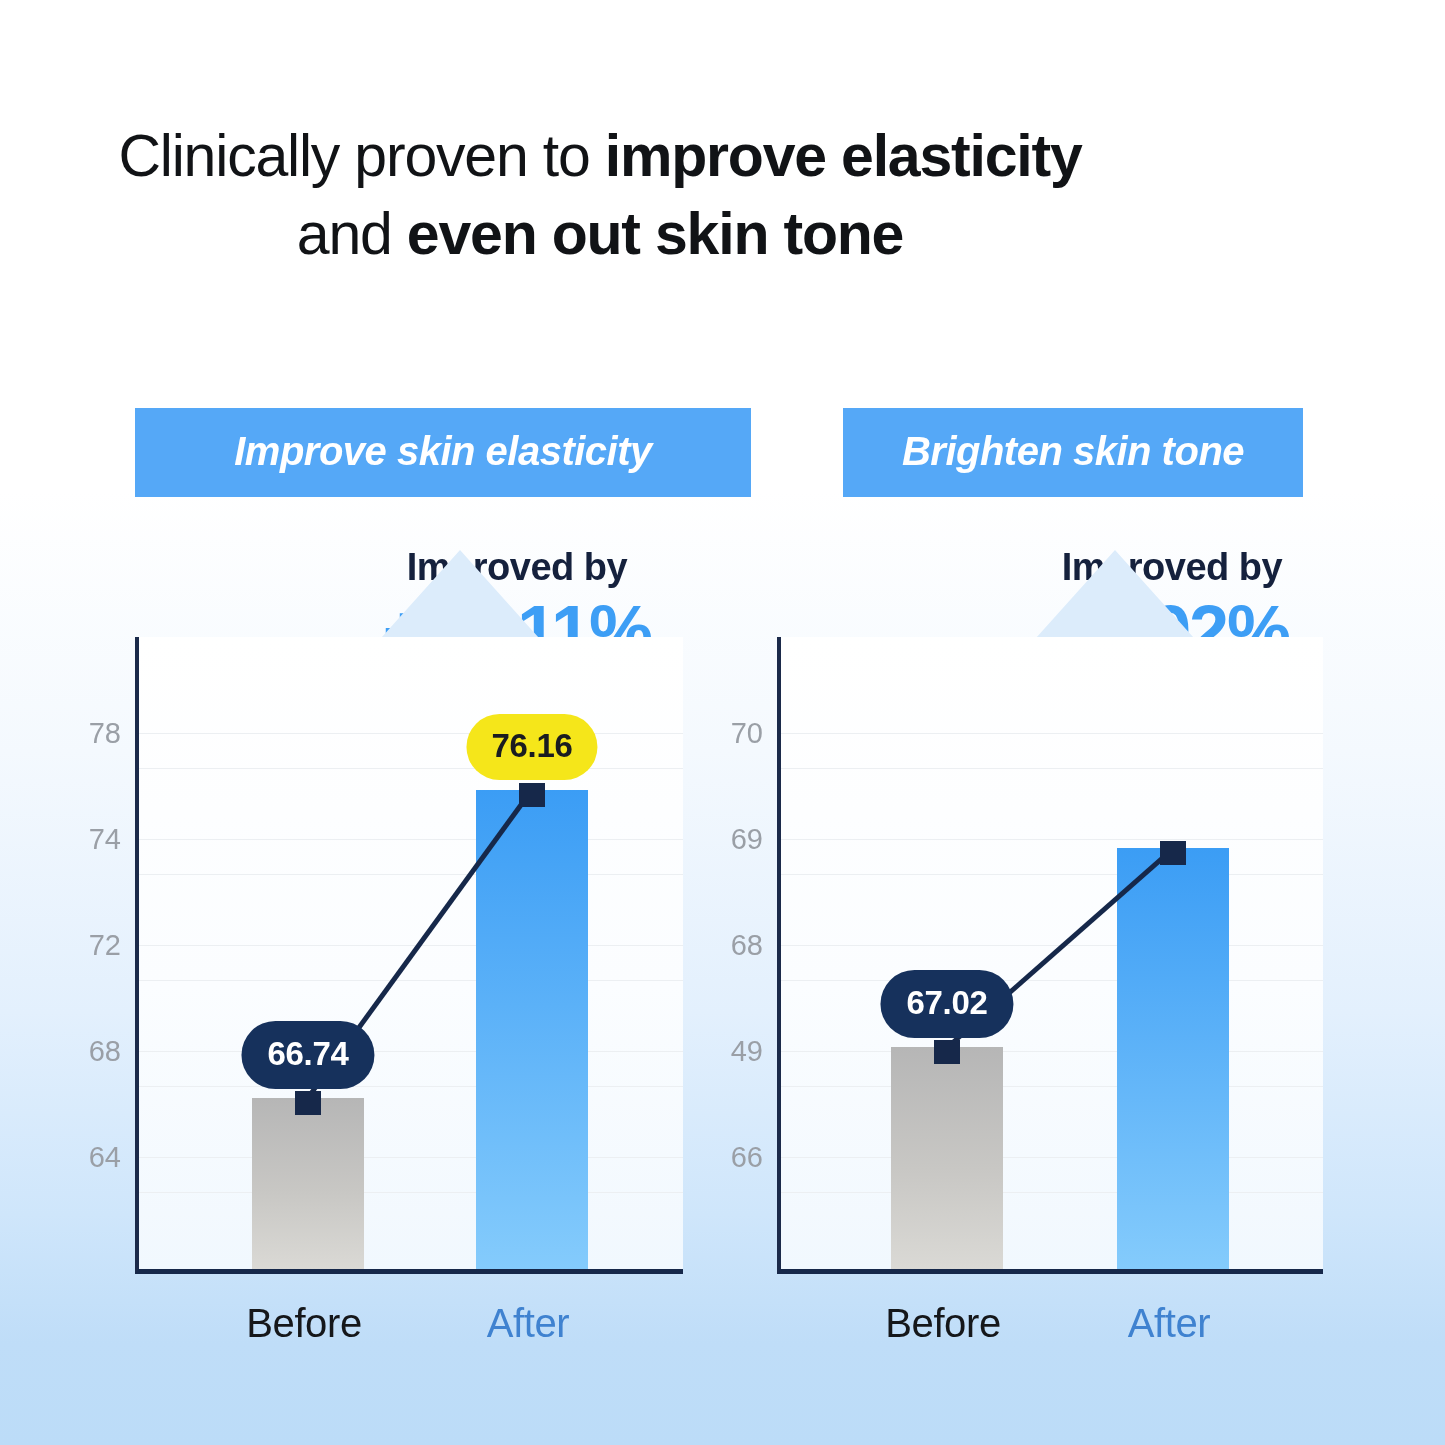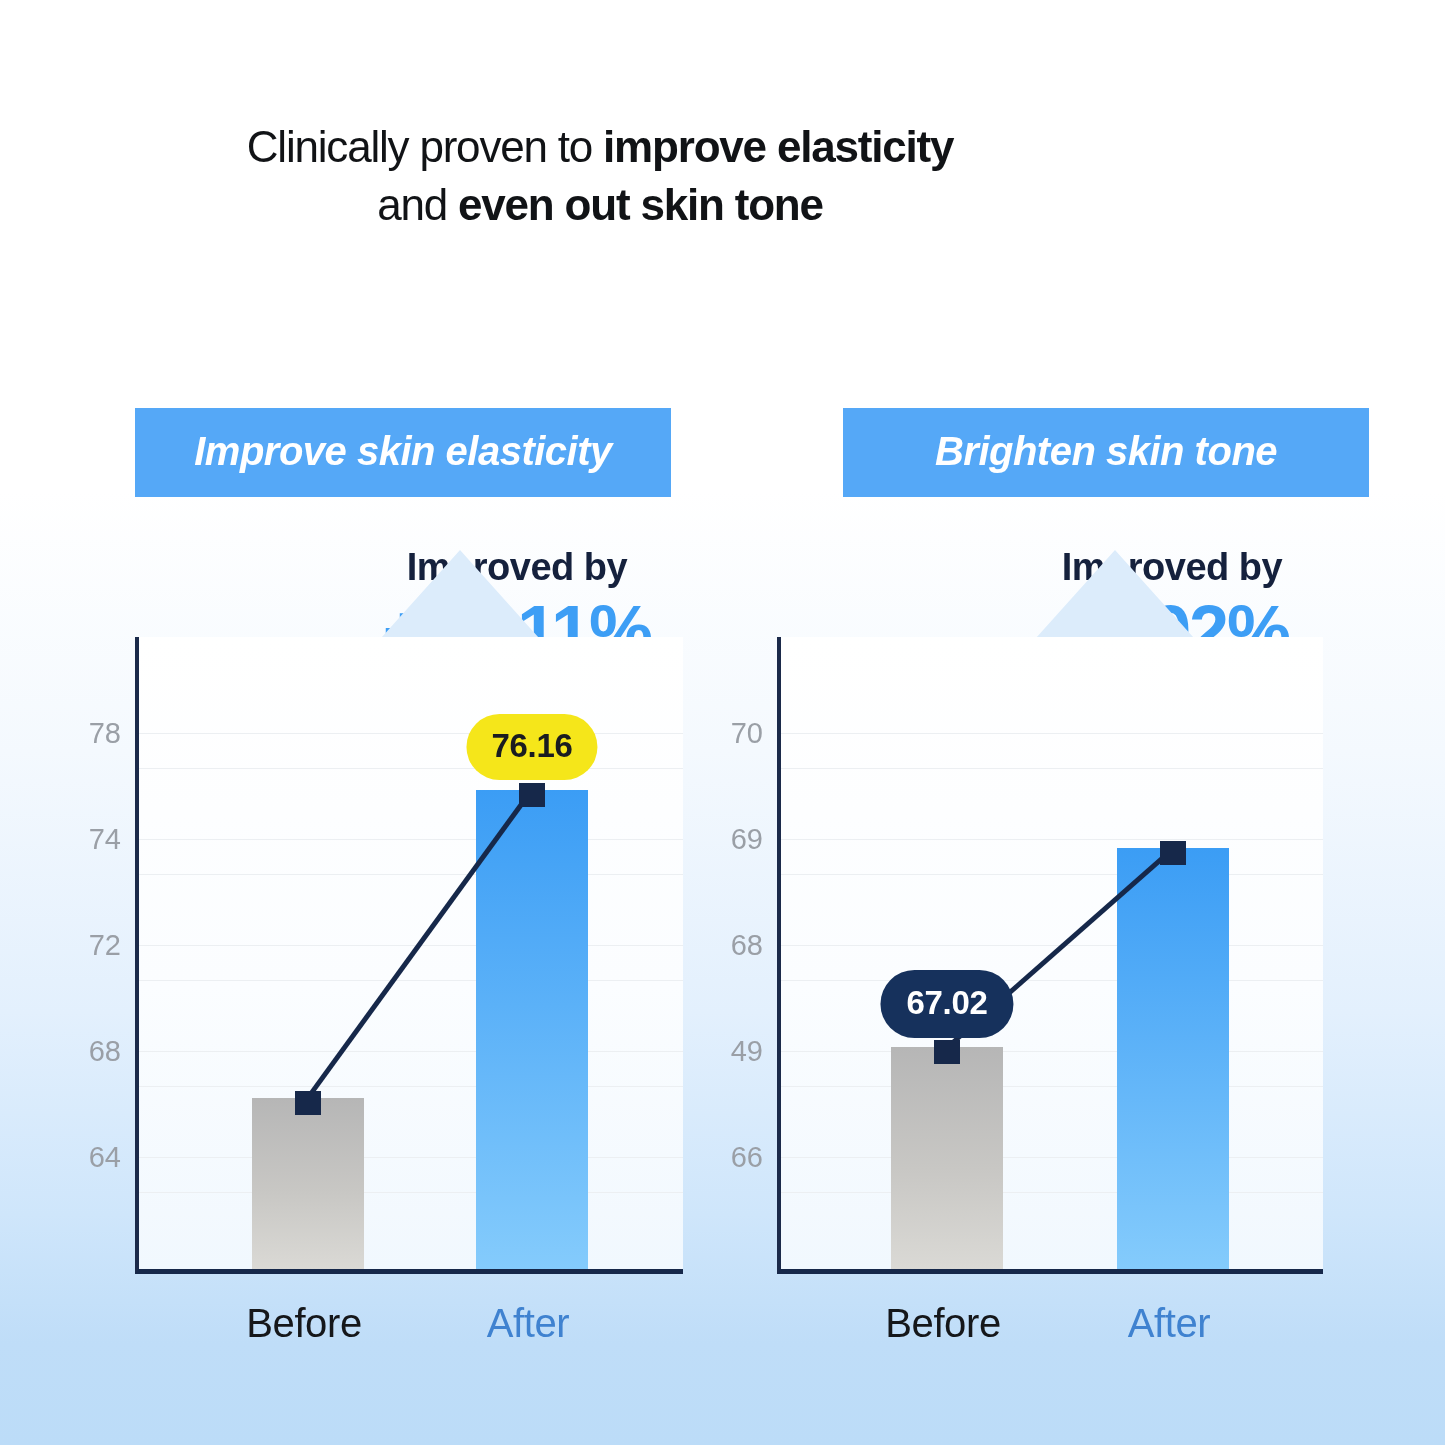--- a/index.html
+++ b/index.html
@@ -9,38 +9,38 @@
     background:linear-gradient(to bottom,
       #ffffff 0%, #ffffff 34%, #f4f9fe 52%,
       #e3f0fd 70%, #cfe6fb 84%, #bfddf8 93%, #bcdcf8 100%);
     position:relative; overflow:hidden;
   }
 
   
   .headline {
     position:absolute; left:0; top:118px; width:1200px;
     text-align:center; color:#111316;
-    font-size:44px; line-height:1.32; letter-spacing:-1.2px;
+    font-size:59px; line-height:1.32; letter-spacing:-1.2px;
     font-weight:400;
   }
   .headline b { font-weight:700; }
 
   
   .panel { position:absolute; top:408px; }
   .panel.left  { left:135px;  width:548px; }
   .panel.right { left:777px;  width:546px; }
 
   .badge-title {
     background:#55a8f7; color:#ffffff;
     font-style:italic; font-weight:700;
     font-size:40px; letter-spacing:-0.5px;
     padding:21px 0 23px 0; text-align:center;
   }
-  .panel.left  .badge-title { width:536px; }
-  .panel.right .badge-title { width:526px; }
+  .panel.left  .badge-title { width:616px; }
+  .panel.right .badge-title { width:460px; }
 
   
   .improved {
     position:absolute; text-align:center; width:420px;
   }
   .improved.left  { left:307px; top:546px; }
   .improved.right { left:962px; top:546px; }
   .improved .lbl {
     font-size:38px; font-weight:700; color:#15213d;
     letter-spacing:-0.5px; line-height:1.15;
@@ -170,20 +170,21 @@
     <div class="bar blue" style="left:337px; width:112px; height:479px;"></div>
 
     <svg class="connector" viewBox="0 0 548 637" preserveAspectRatio="none">
       <line x1="169" y1="466" x2="393" y2="158" stroke="#16284a" stroke-width="5"></line>
     </svg>
 
     <div class="marker" style="left:169px; top:466px;"></div>
     <div class="marker" style="left:393px; top:158px;"></div>
   </div>
 
+  <div class="vbadge navy" style="left:173px; top:418px;">66.74</div>
   <div class="vbadge yellow" style="left:397px; top:110px;">76.16</div>
 
   <div class="xlabel before" style="left:169px; top:664px;">Before</div>
   <div class="xlabel after" style="left:393px; top:664px;">After</div>
 </div>
 
 <div class="panel right">
   <div class="badge-title" style="margin-left:66px;">Brighten skin tone</div>
 </div>
 

